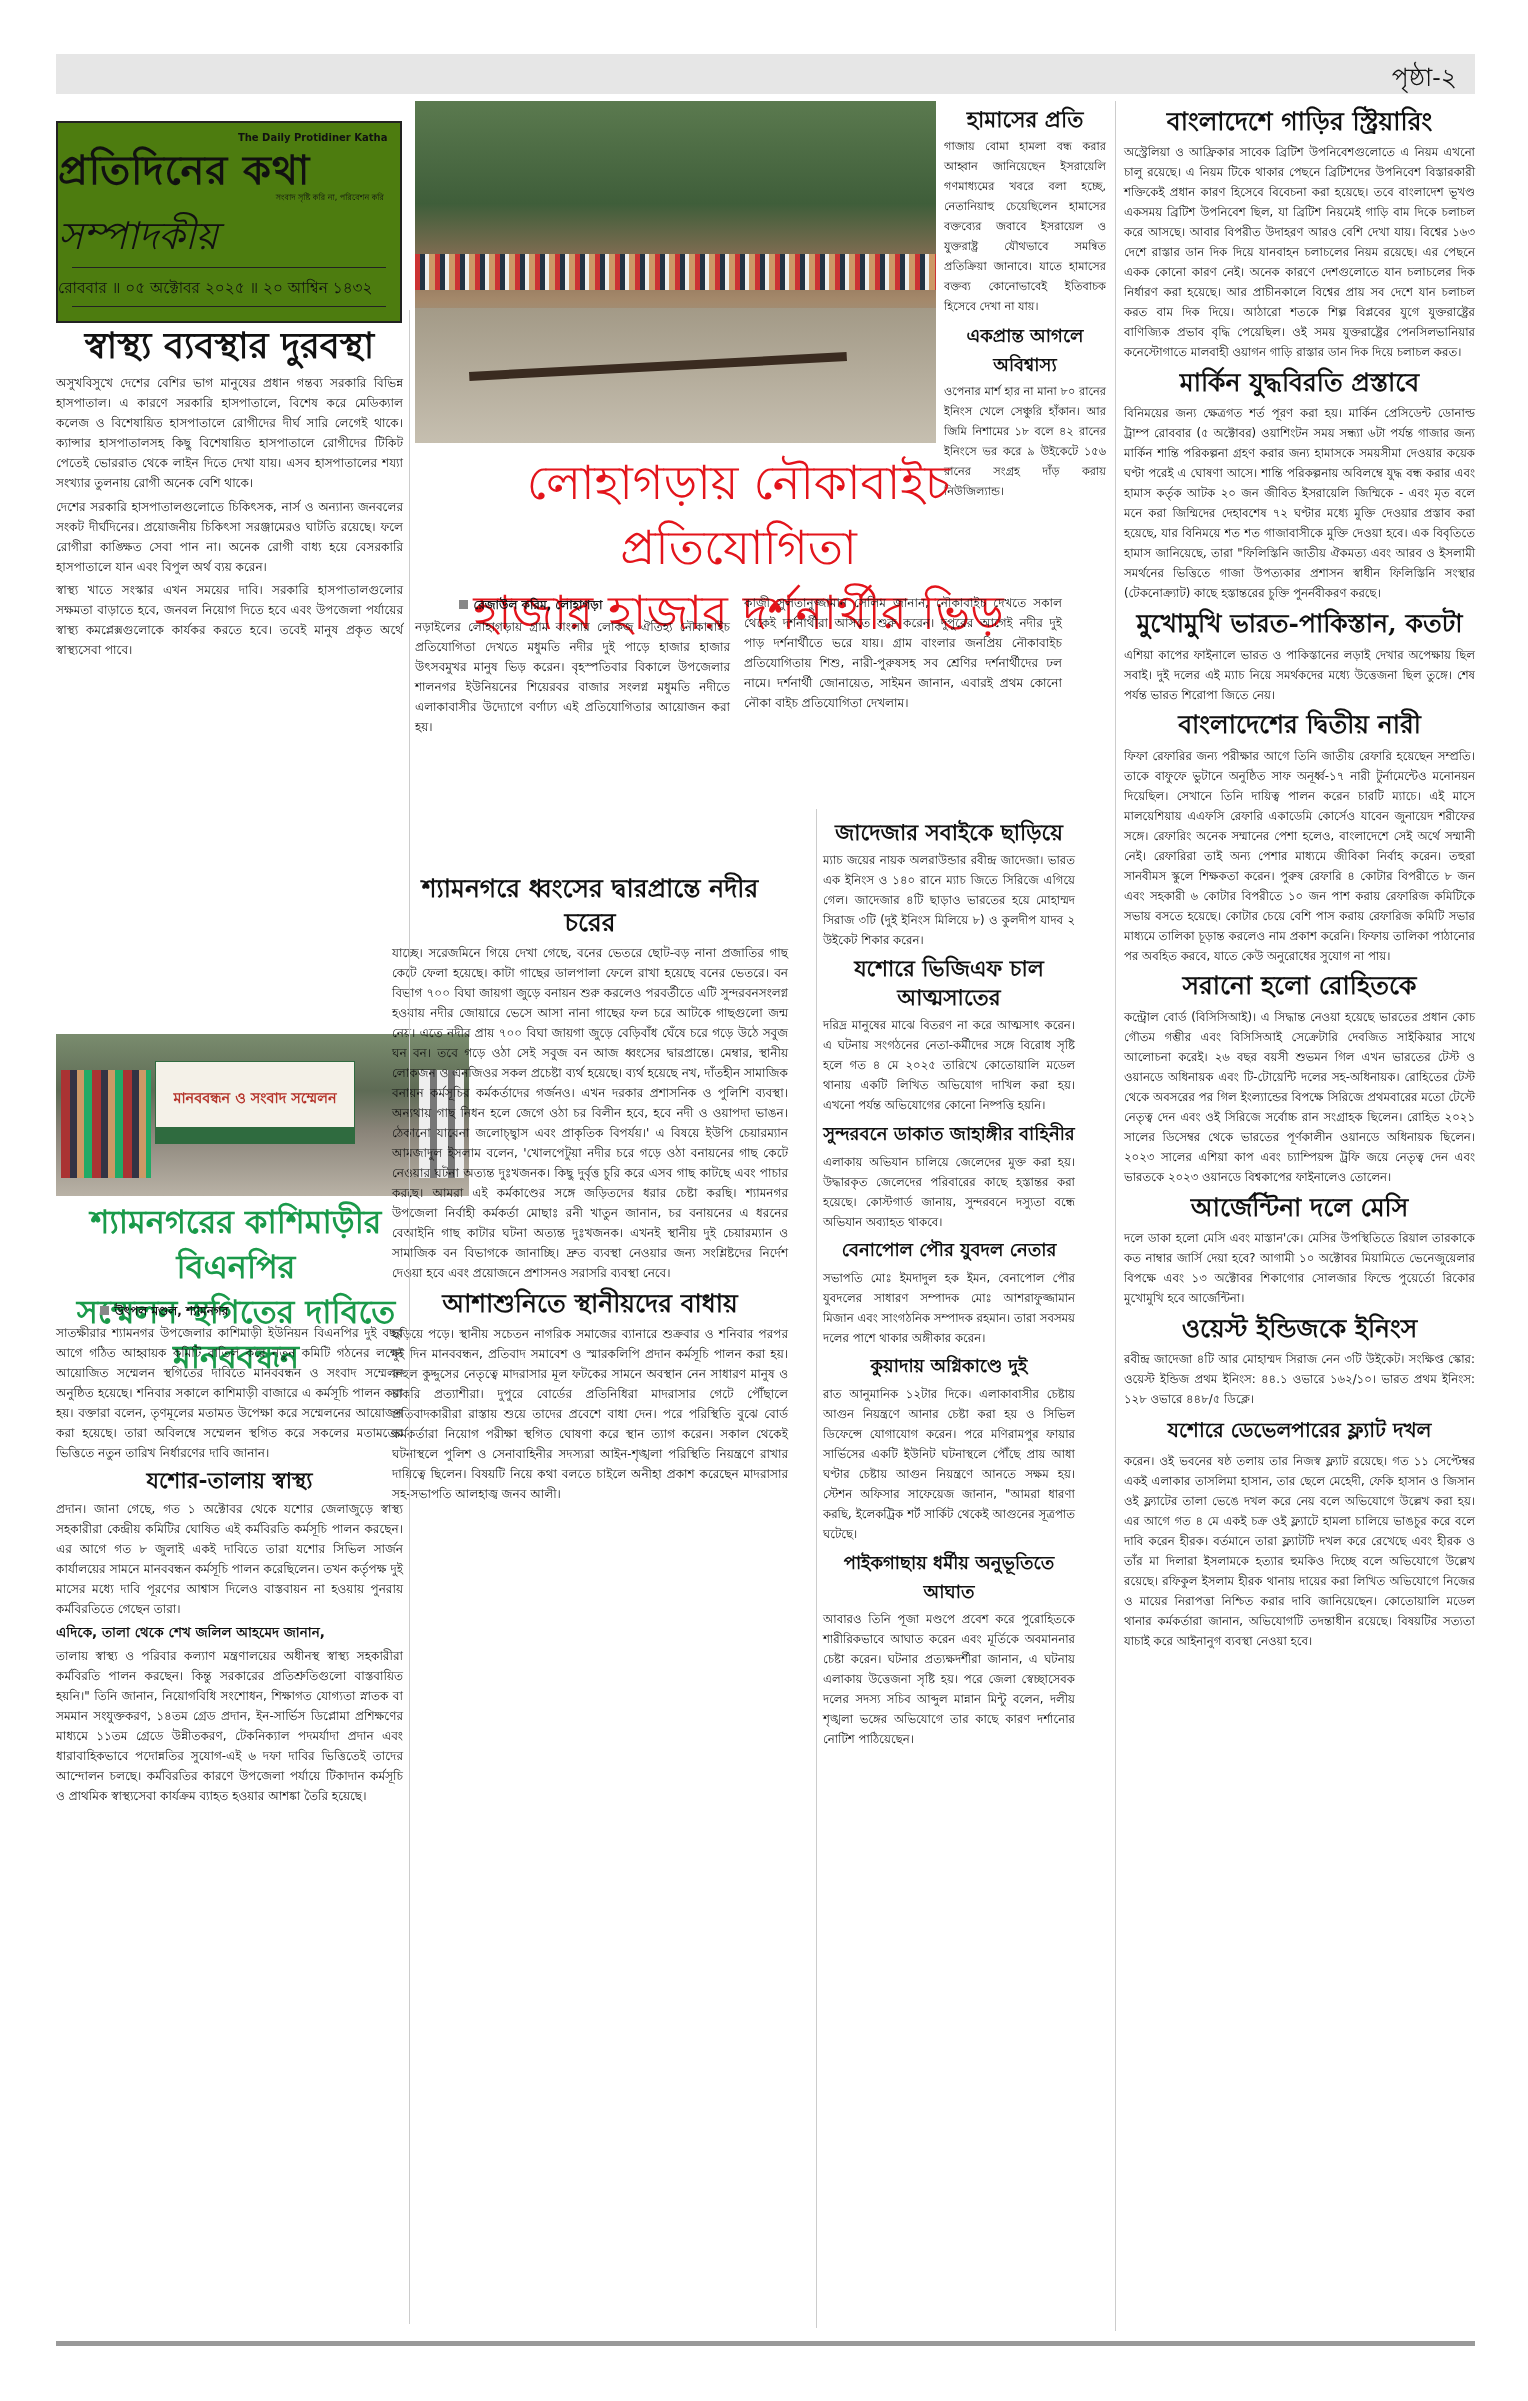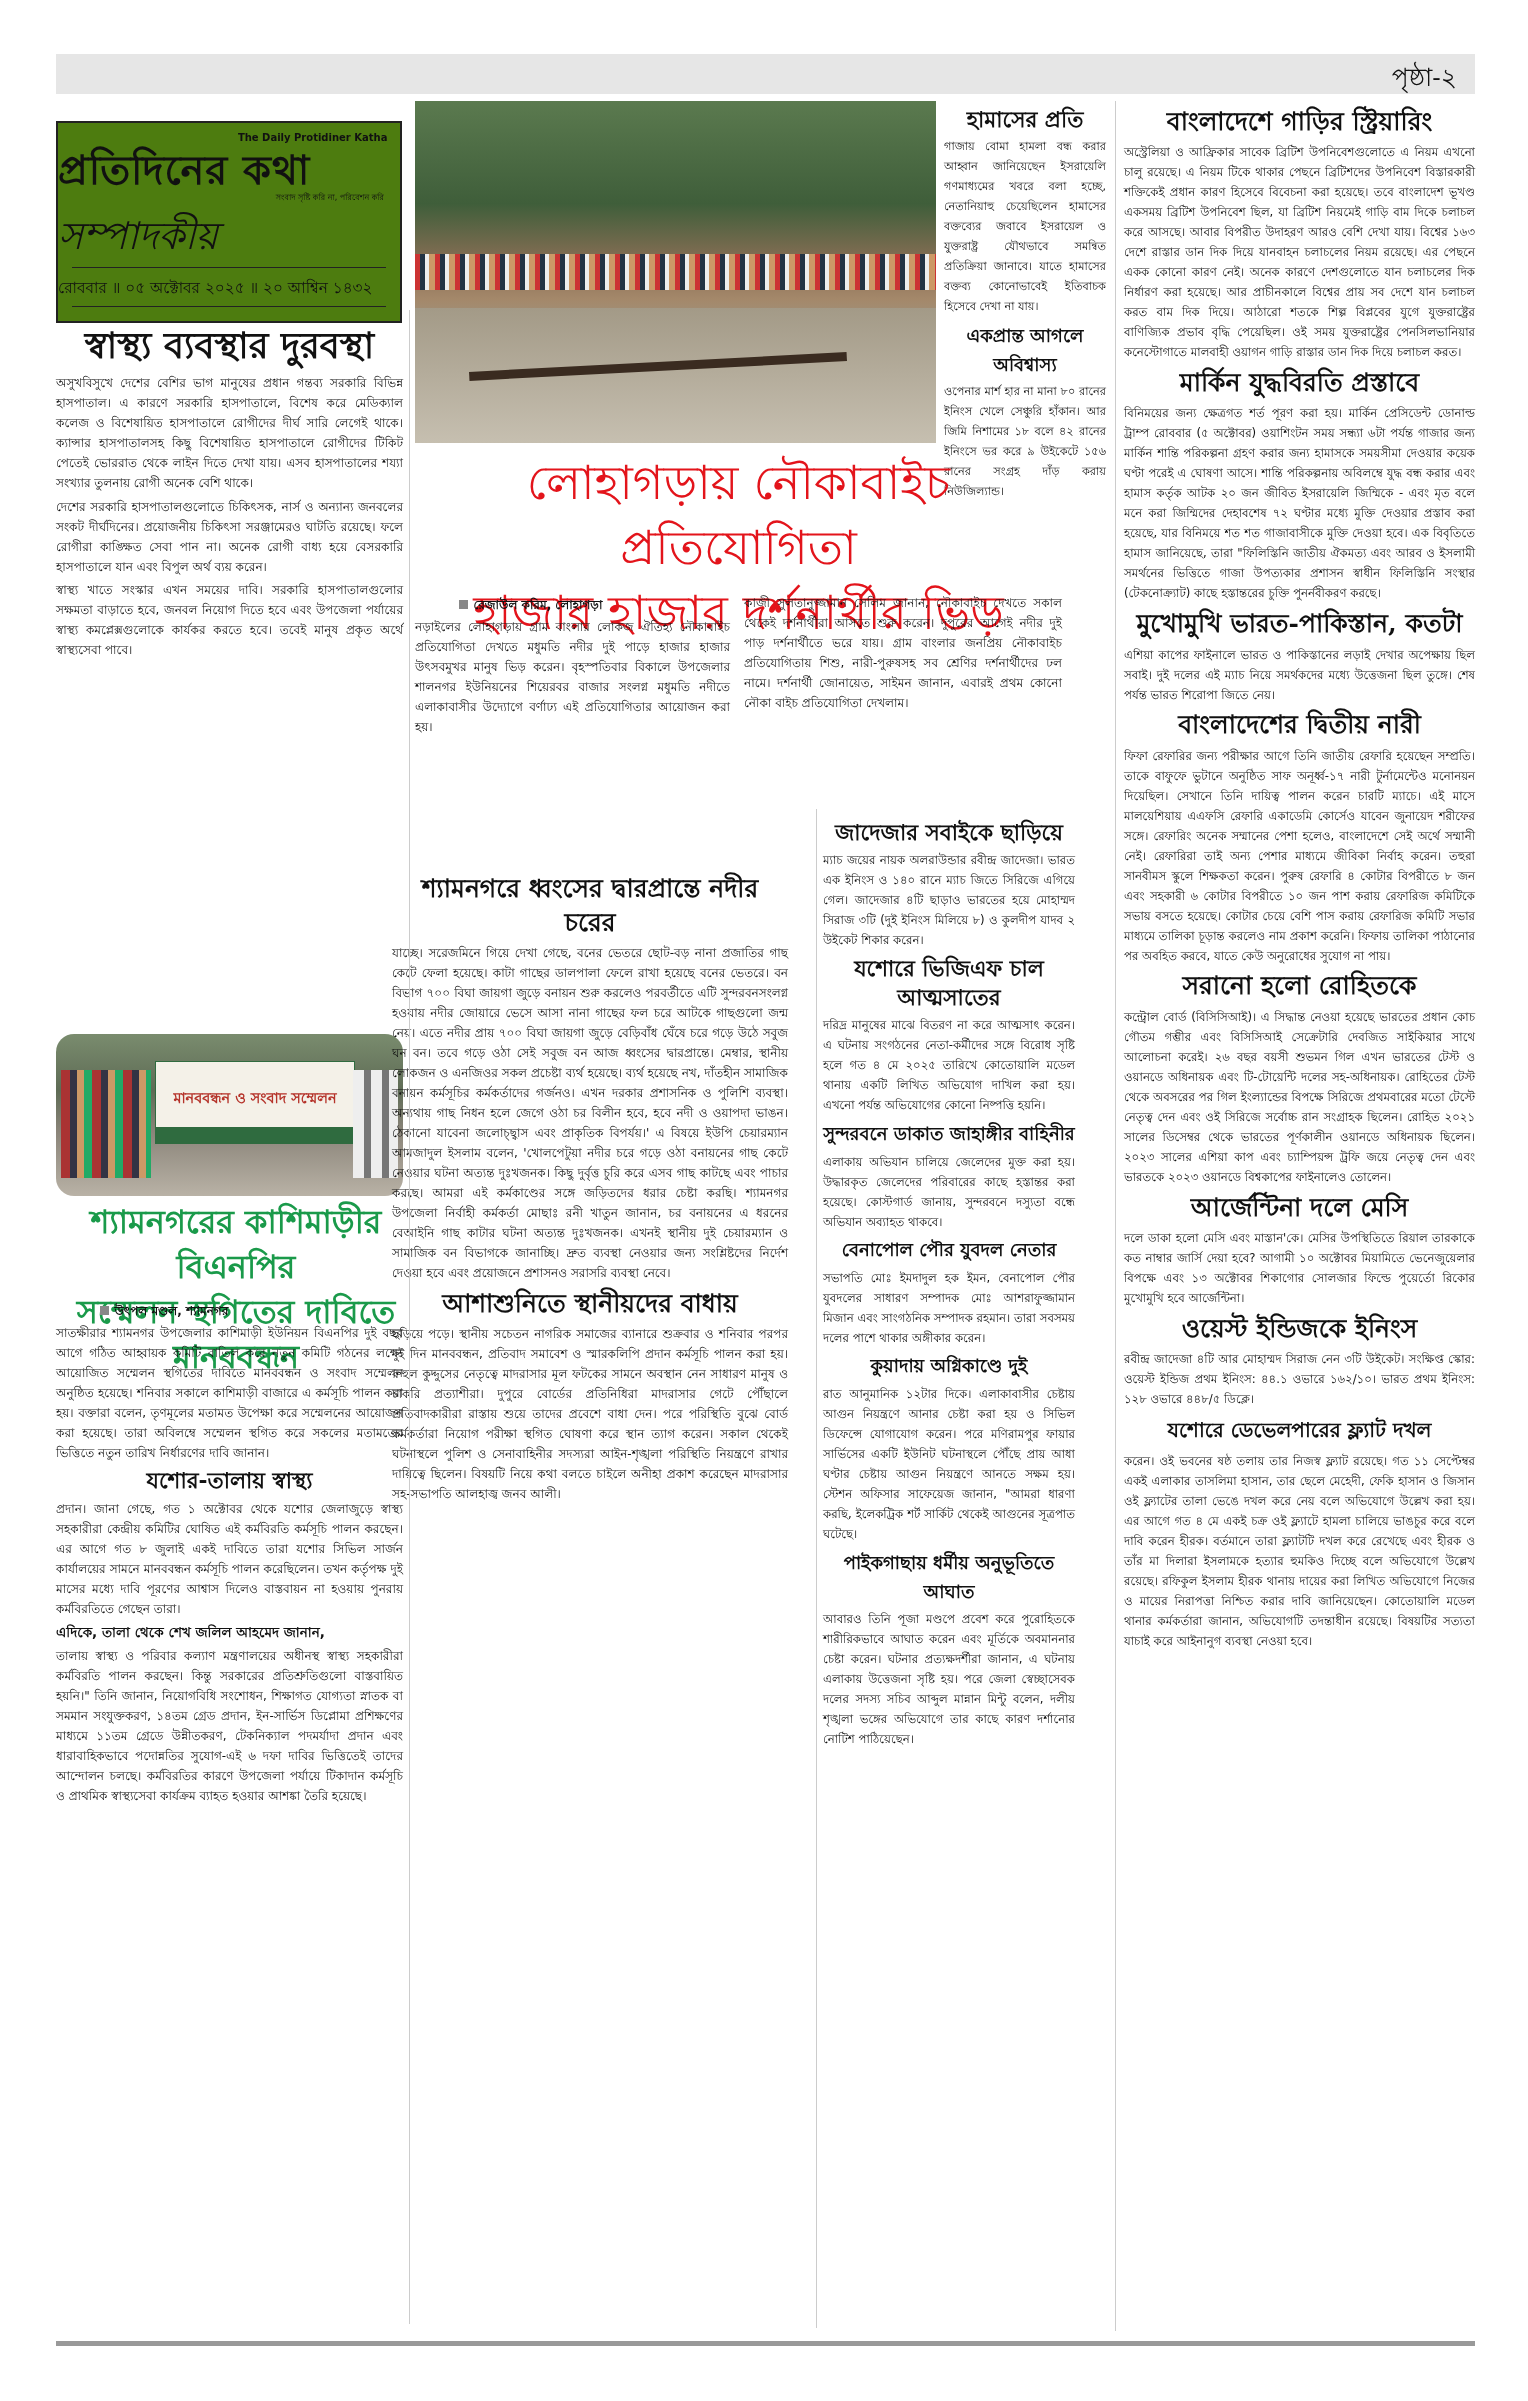--- a/index.html
+++ b/index.html
@@ -45,21 +45,21 @@
   <div class="mh-rule2"></div>
 </div>
 
 <div class="col" style="left:56px; top:310px; width:347px;margin-top:7px;">
   <h2 class="hd hd-big">স্বাস্থ্য ব্যবস্থার দুরবস্থা</h2>
   <p>অসুখবিসুখে দেশের বেশির ভাগ মানুষের প্রধান গন্তব্য সরকারি বিভিন্ন হাসপাতাল। এ কারণে সরকারি হাসপাতালে, বিশেষ করে মেডিক্যাল কলেজ ও বিশেষায়িত হাসপাতালে রোগীদের দীর্ঘ সারি লেগেই থাকে। ক্যান্সার হাসপাতালসহ কিছু বিশেষায়িত হাসপাতালে রোগীদের টিকিট পেতেই ভোররাত থেকে লাইন দিতে দেখা যায়। এসব হাসপাতালের শয্যা সংখ্যার তুলনায় রোগী অনেক বেশি থাকে।</p>
   <p>দেশের সরকারি হাসপাতালগুলোতে চিকিৎসক, নার্স ও অন্যান্য জনবলের সংকট দীর্ঘদিনের। প্রয়োজনীয় চিকিৎসা সরঞ্জামেরও ঘাটতি রয়েছে। ফলে রোগীরা কাঙ্ক্ষিত সেবা পান না। অনেক রোগী বাধ্য হয়ে বেসরকারি হাসপাতালে যান এবং বিপুল অর্থ ব্যয় করেন।</p>
   <p>স্বাস্থ্য খাতে সংস্কার এখন সময়ের দাবি। সরকারি হাসপাতালগুলোর সক্ষমতা বাড়াতে হবে, জনবল নিয়োগ দিতে হবে এবং উপজেলা পর্যায়ের স্বাস্থ্য কমপ্লেক্সগুলোকে কার্যকর করতে হবে। তবেই মানুষ প্রকৃত অর্থে স্বাস্থ্যসেবা পাবে।</p>
 </div>
 
-<div class="photo" style="left:56px; top:1034px; width:347px; height:162px; background:linear-gradient(180deg,#7a8c6e 0%,#5e6b55 35%,#8a8479 60%,#b9b2a6 100%);border-radius:18px;">
+<div class="photo" style="left:56px; top:1034px; width:413px; height:162px; background:linear-gradient(180deg,#7a8c6e 0%,#5e6b55 35%,#8a8479 60%,#b9b2a6 100%);">
   <div style="position:absolute; left:99px; top:27px; width:198px; height:81px; background:#f4f1e8; border:1.8px solid #2f6b3f;">
     <div style="position:absolute; left:0; right:0; top:25px; text-align:center; color:#b5332a; font-size:14.4px; font-weight:bold;">মানববন্ধন ও সংবাদ সম্মেলন</div>
     <div style="position:absolute; left:0; right:0; bottom:0; height:16px; background:#2f6b3f;"></div>
   </div>
   <div style="position:absolute; left:5.4px; top:36px; width:90px; height:108px; background:repeating-linear-gradient(90deg,#a33 0 9px,#334 9px 16px,#c96 16px 23.4px,#2a6 23.4px 31px);"></div>
   <div style="position:absolute; right:5.4px; top:36px; width:45px; height:108px; background:repeating-linear-gradient(90deg,#eee 0 10.8px,#777 10.8px 18px);"></div>
 </div>
 
 <div class="green-head">
   <div>শ্যামনগরের কাশিমাড়ীর বিএনপির</div>

